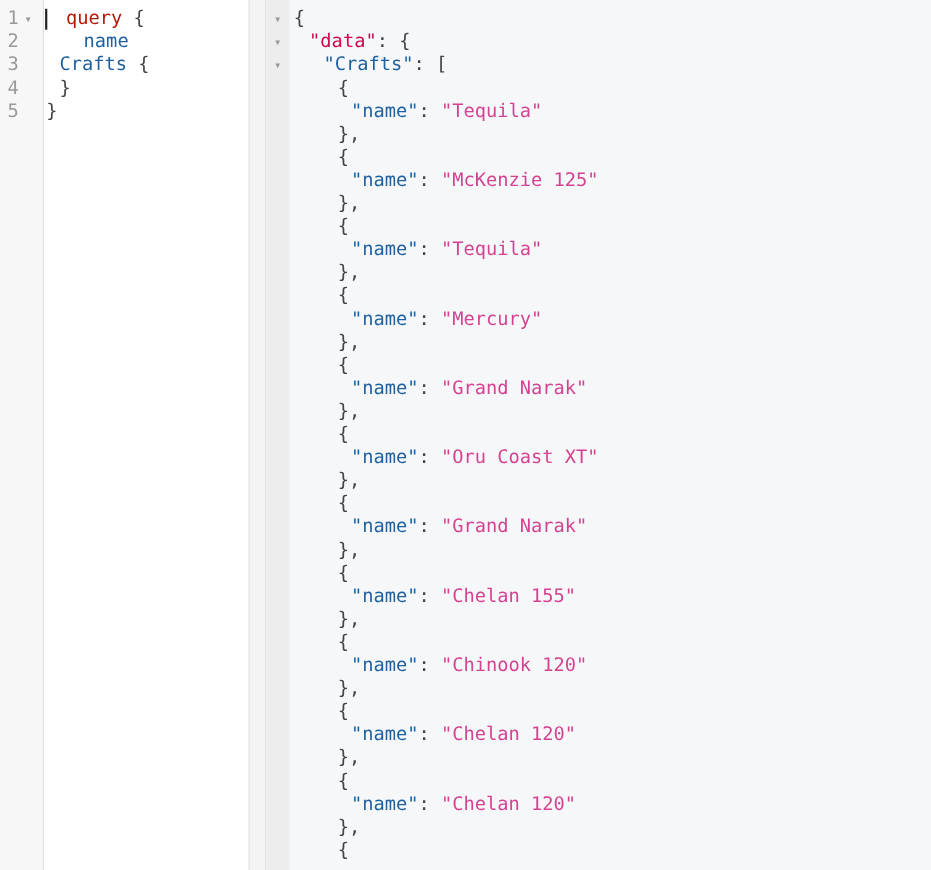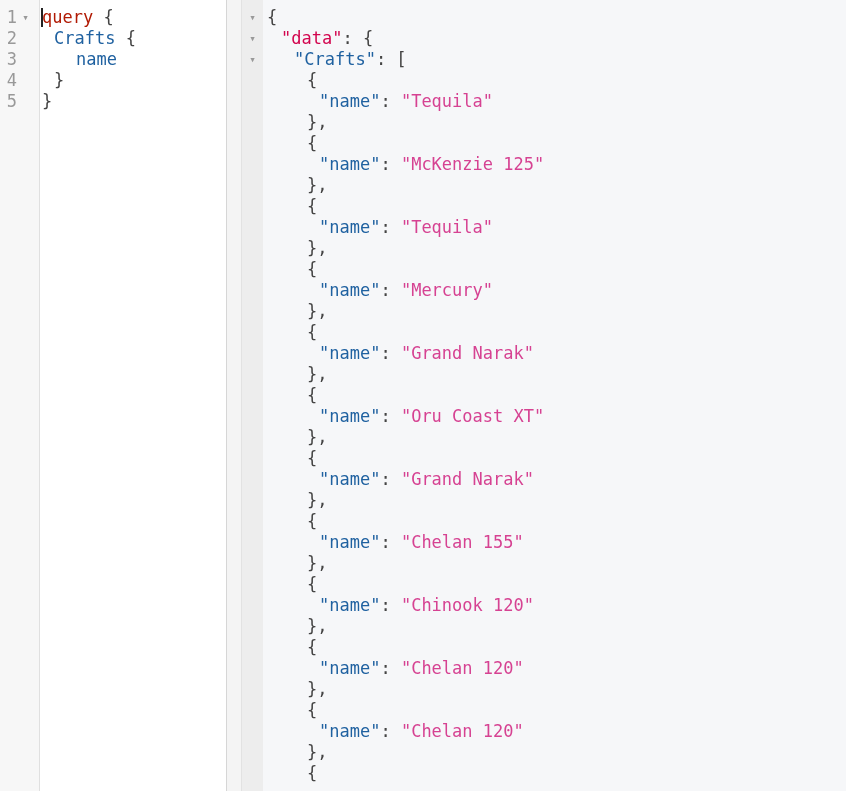--- a/index.html
+++ b/index.html
@@ -71,23 +71,23 @@
         <div class="q-gutter-row">
           <span class="q-num">4</span>
           <span class="q-fold"></span>
         </div>
         <div class="q-gutter-row">
           <span class="q-num">5</span>
           <span class="q-fold"></span>
         </div>
       </div>
     <div class="qp-code" id="q-code">
-        <div class="code-line" style="padding-left: 0px;"><span class="cursor" style="left: -1px;"></span><span class="tok-kw">query</span><span class="tok-p"> {</span></div>
+        <div class="code-line" style="padding-left: 18px;"><span class="cursor" style="left: -1px;"></span><span class="tok-kw">query</span><span class="tok-p"> {</span></div>
+        <div class="code-line" style="padding-left: 34px;"><span class="tok-f">name</span></div>
         <div class="code-line" style="padding-left: 12px;"><span class="tok-f">Crafts</span><span class="tok-p"> {</span></div>
-        <div class="code-line" style="padding-left: 34px;"><span class="tok-f">name</span></div>
         <div class="code-line" style="padding-left: 12px;"><span class="tok-p">}</span></div>
         <div class="code-line" style="padding-left: 0px;"><span class="tok-p">}</span></div>
       </div>
   </section>
 
   <div class="divider"></div>
   <div class="scroll-strip"></div>
 
   <section class="result-pane">
     <div class="rp-foldgutter" id="r-gutter">

